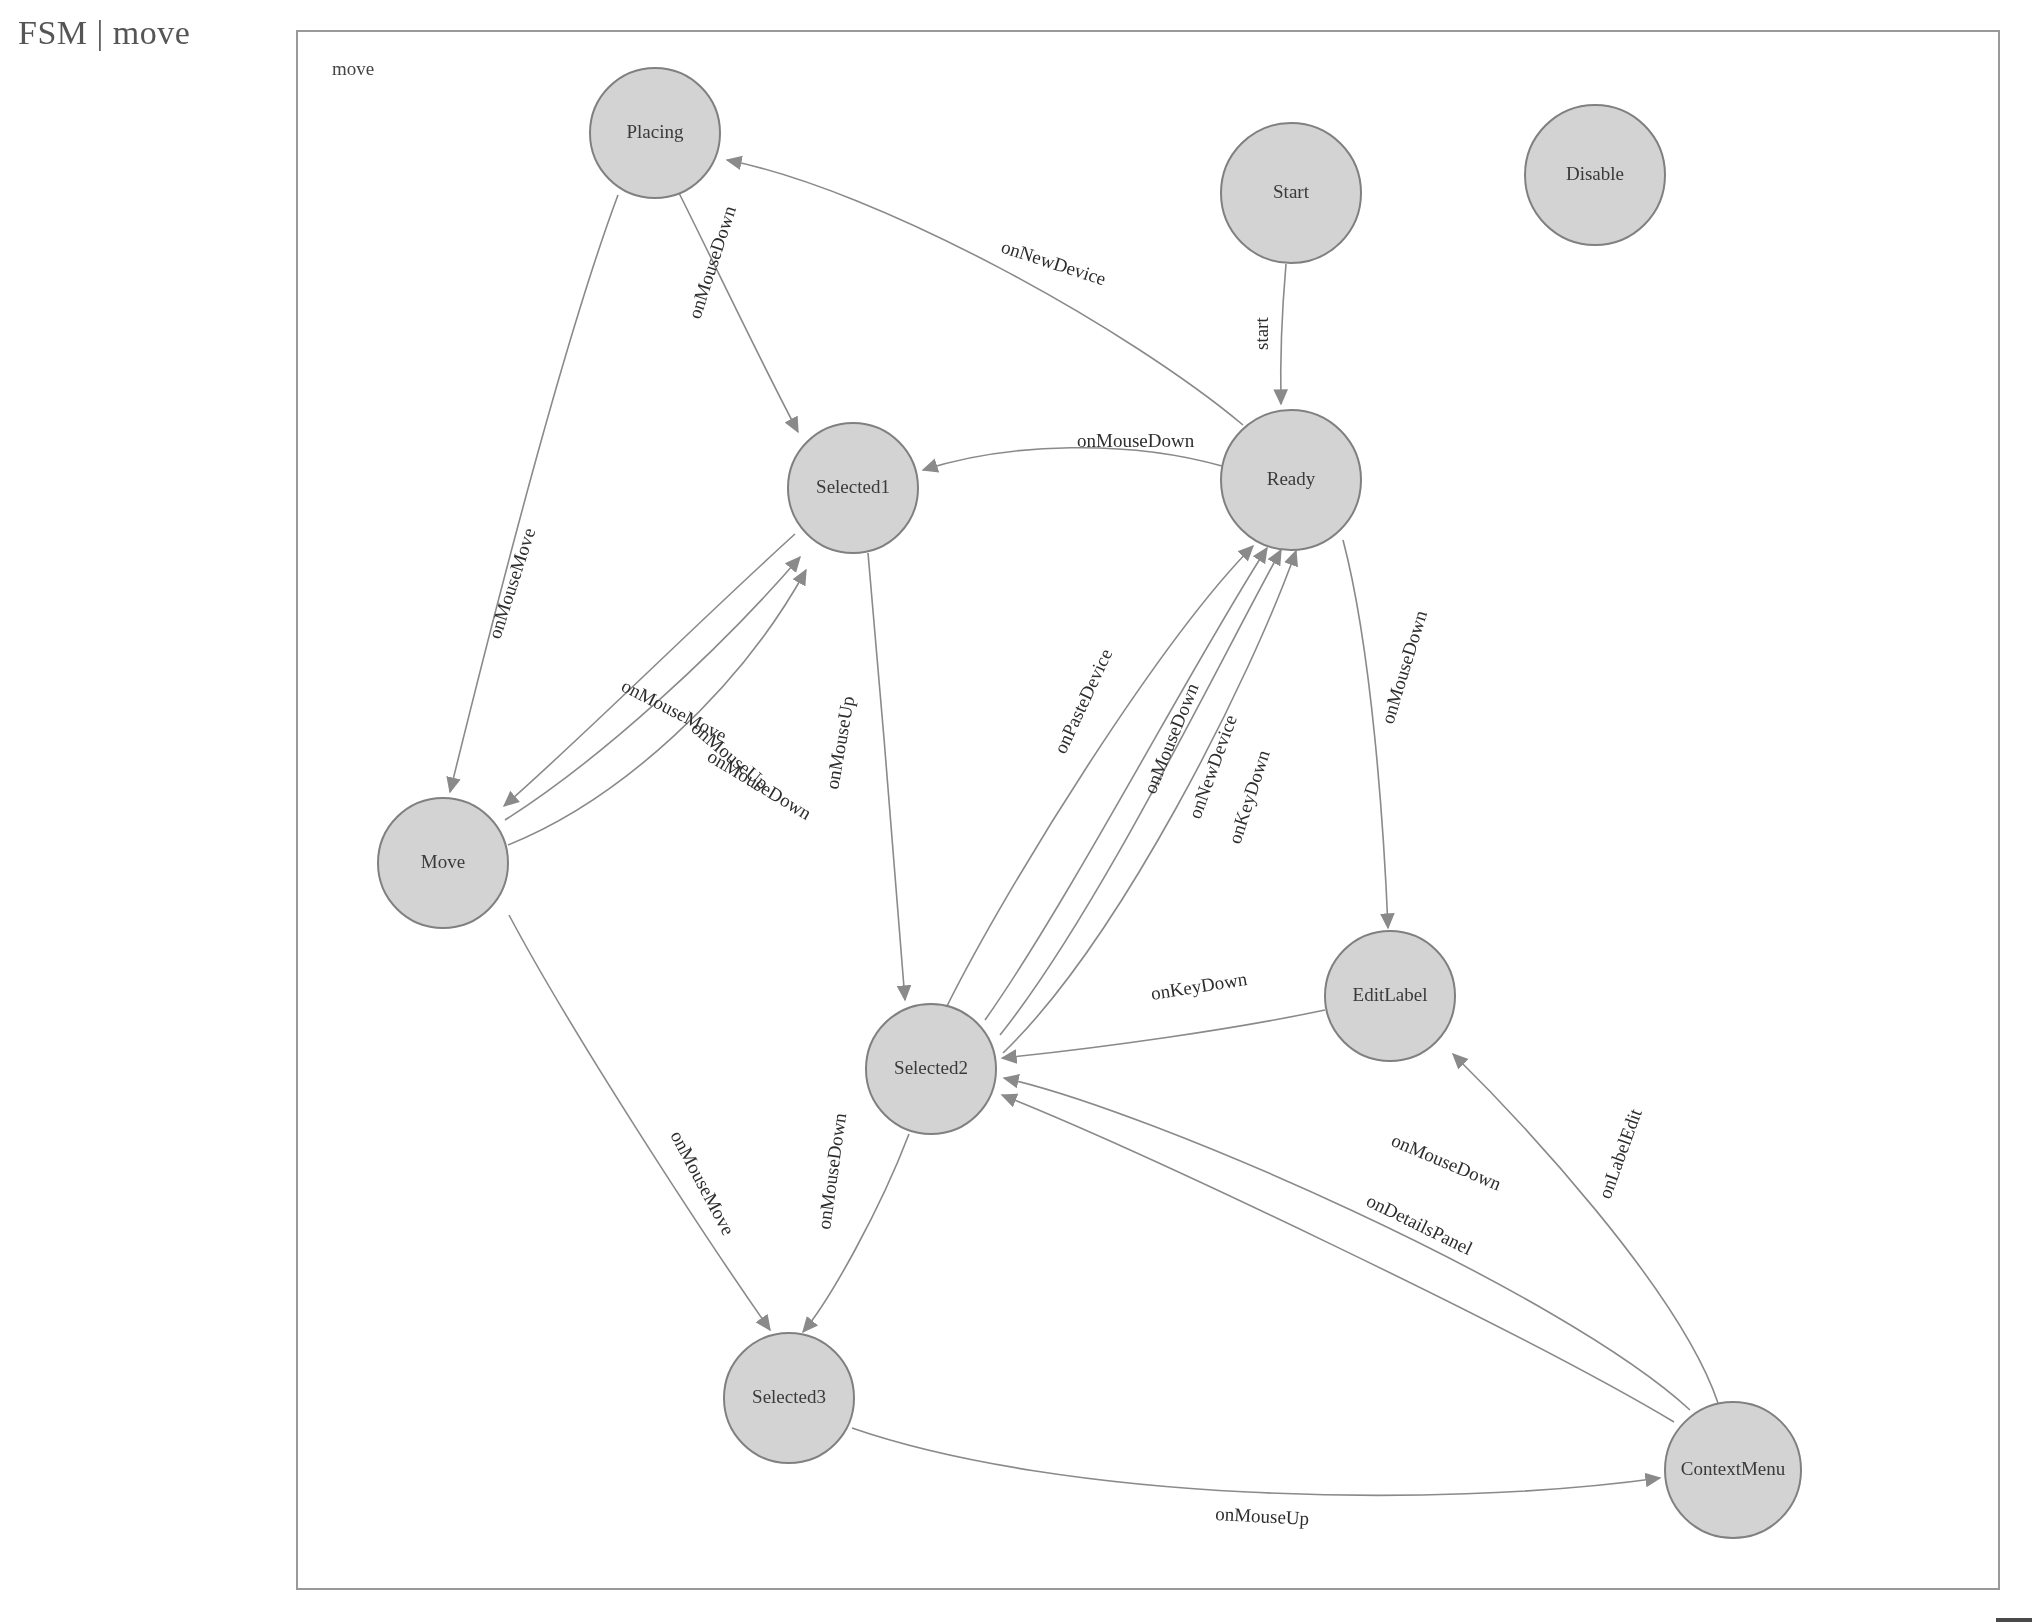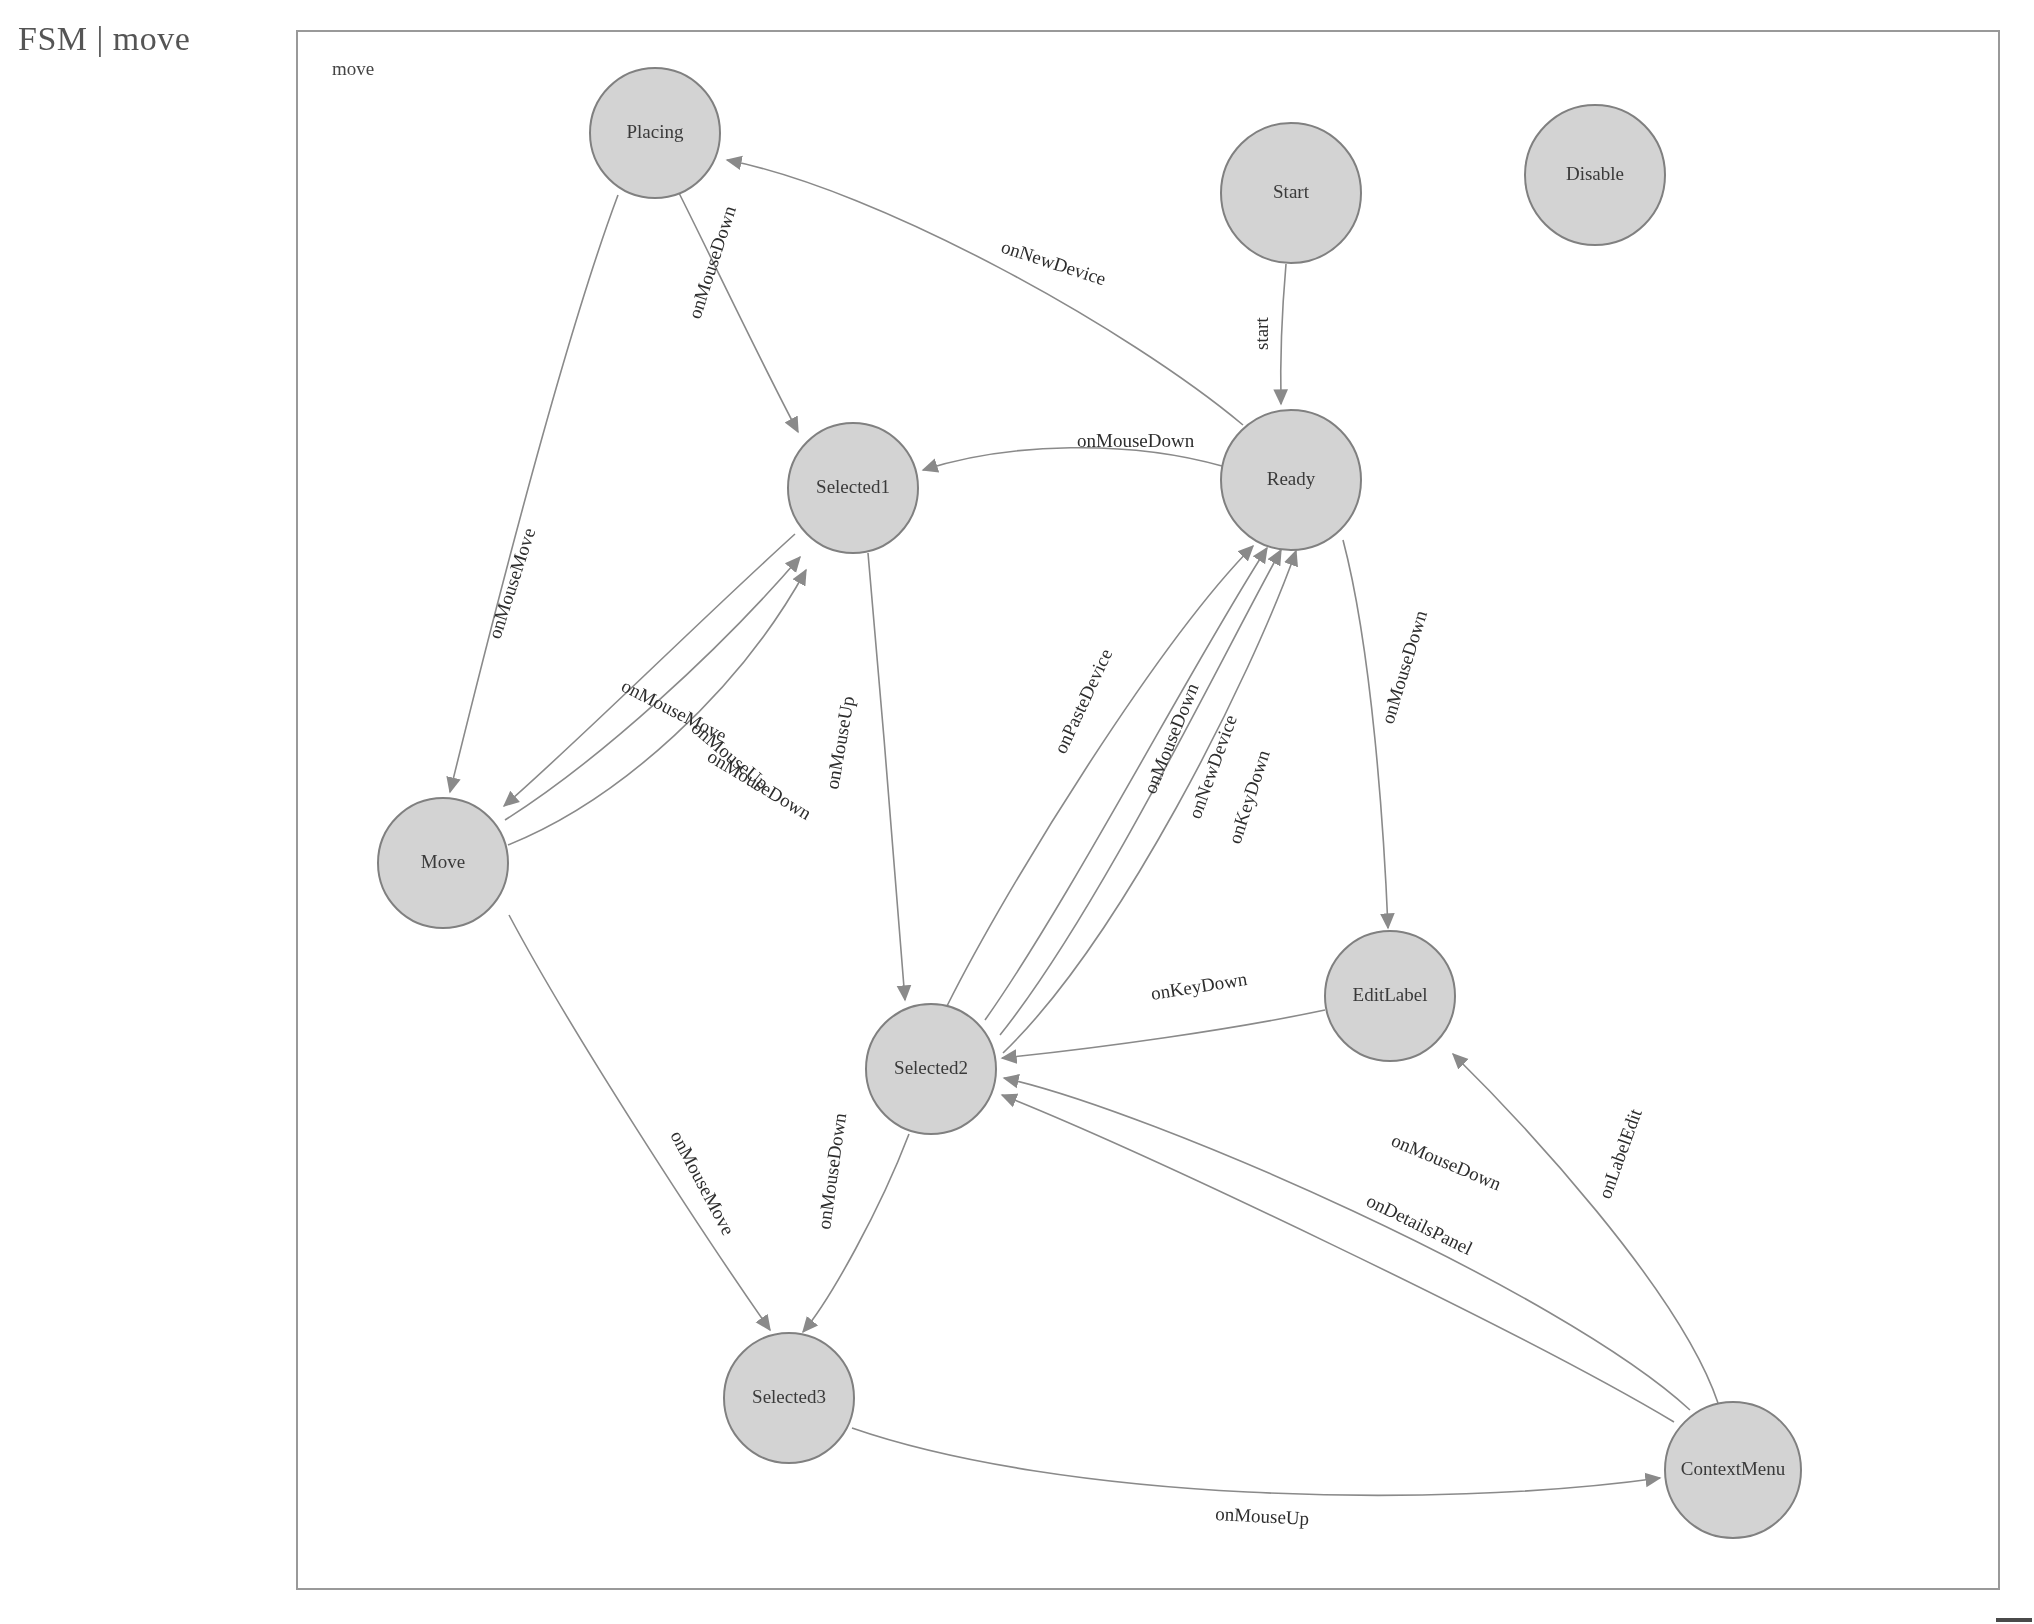--- a/index.html
+++ b/index.html
@@ -10,21 +10,21 @@
   body {
     width: 2034px;
     height: 1624px;
     font-family: "Liberation Serif", serif;
     position: relative;
     overflow: hidden;
   }
   #page-title {
     position: absolute;
     left: 18px;
-    top: 20px;
+    top: 14px;
     font-size: 34px;
     color: #555555;
     font-family: "Liberation Serif", serif;
     letter-spacing: 0.5px;
     white-space: nowrap;
   }
   #diagram-frame {
     position: absolute;
     left: 296px;
     top: 30px;

